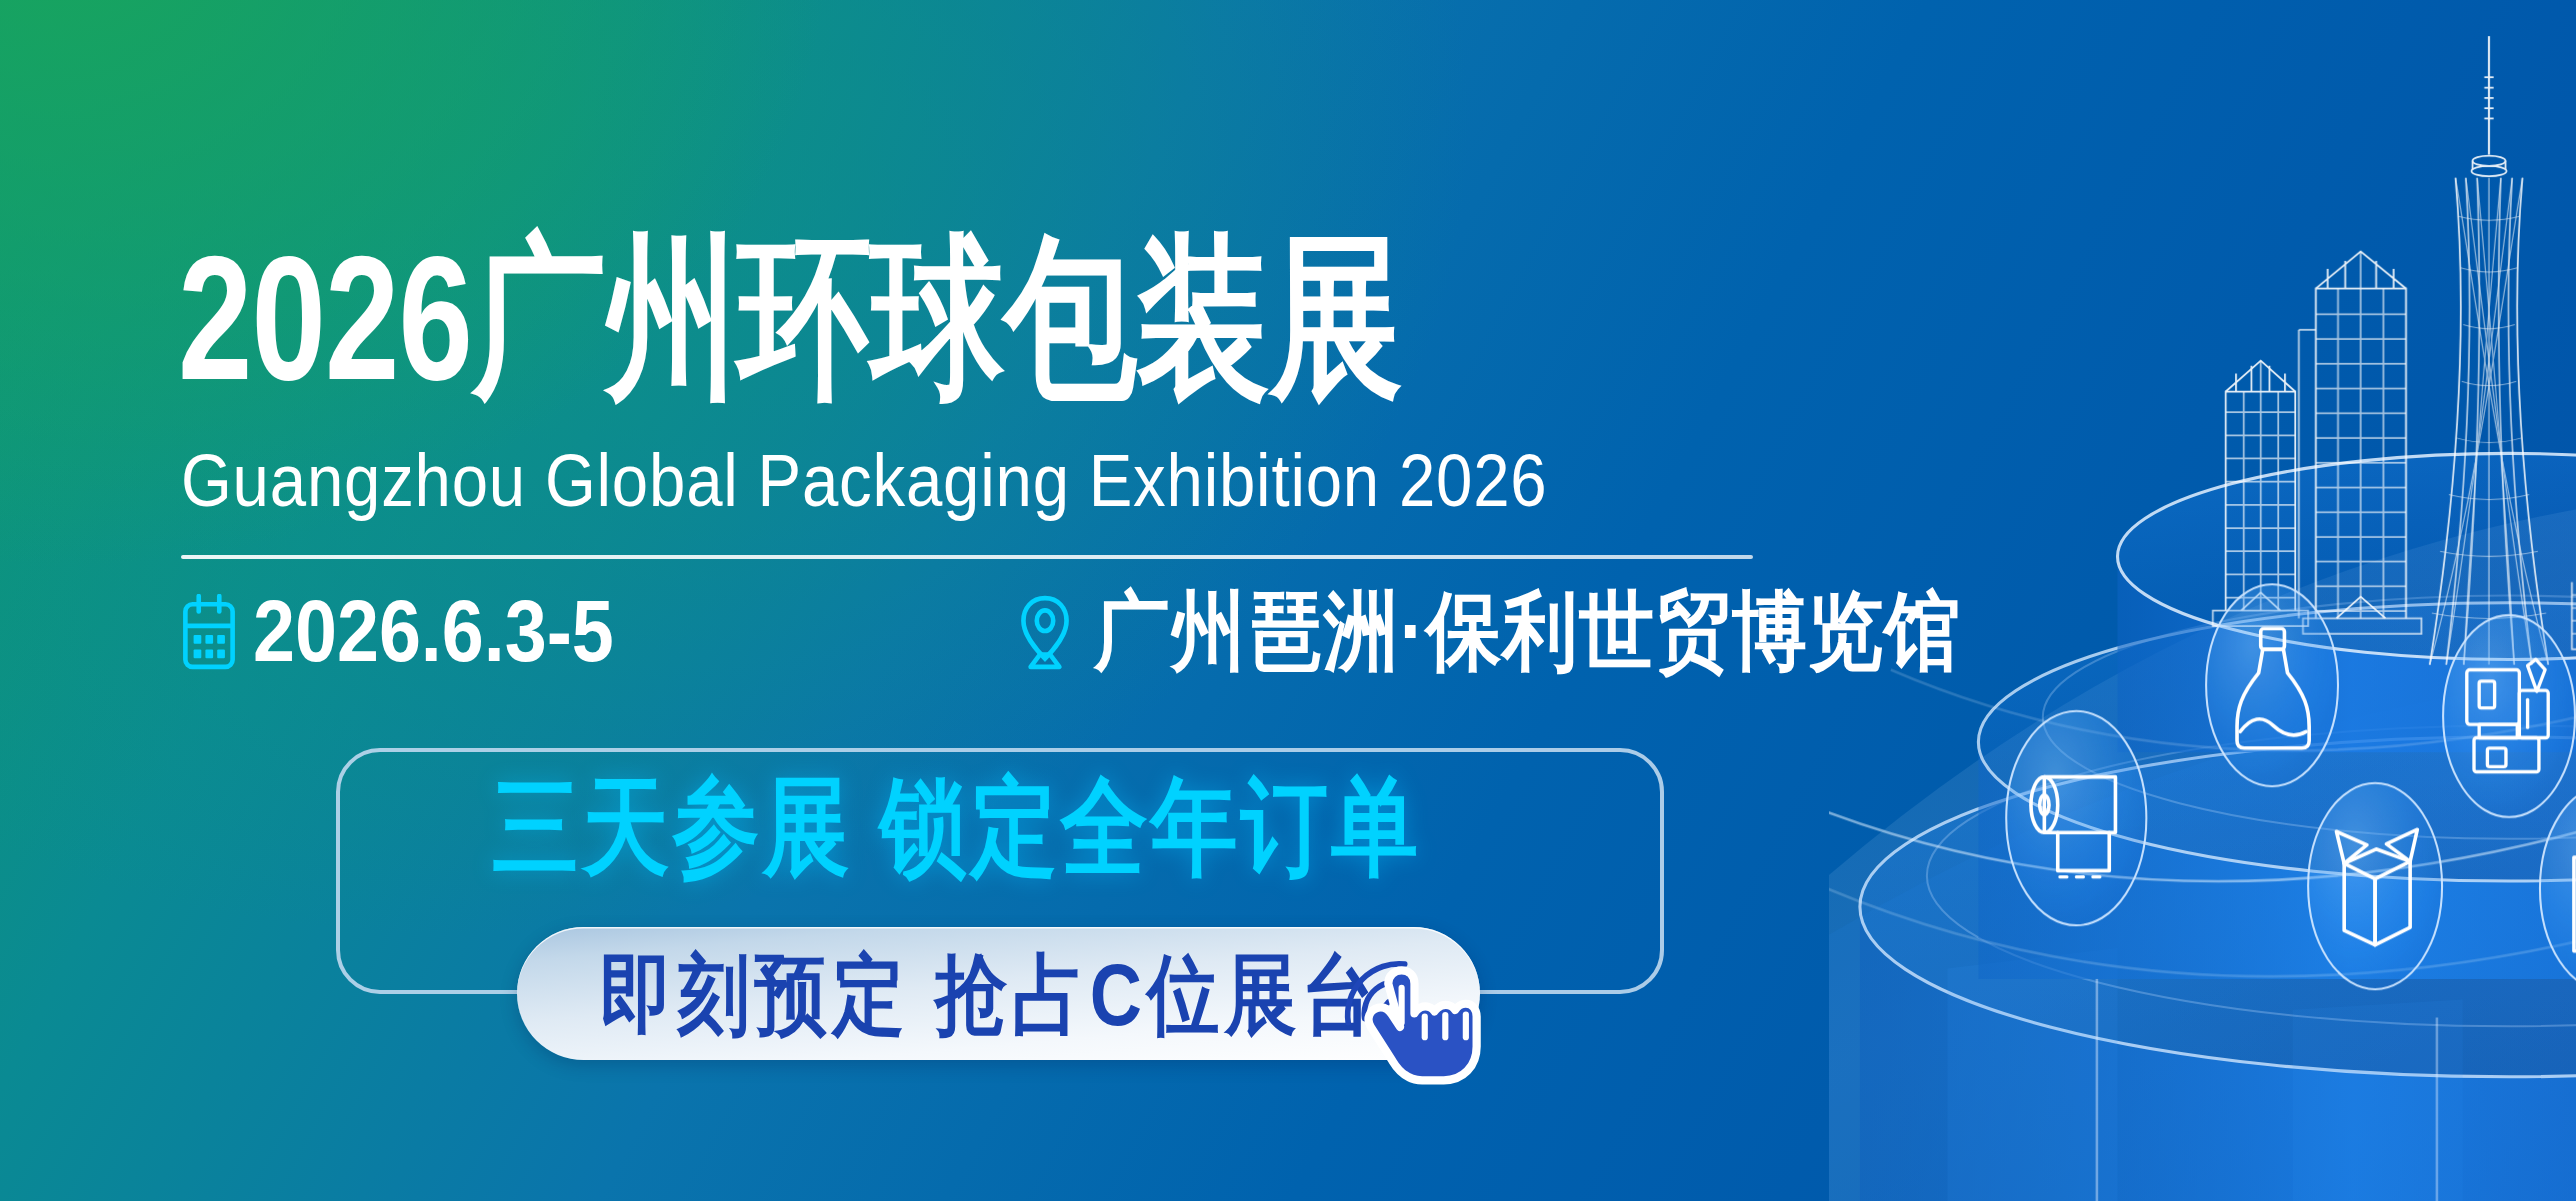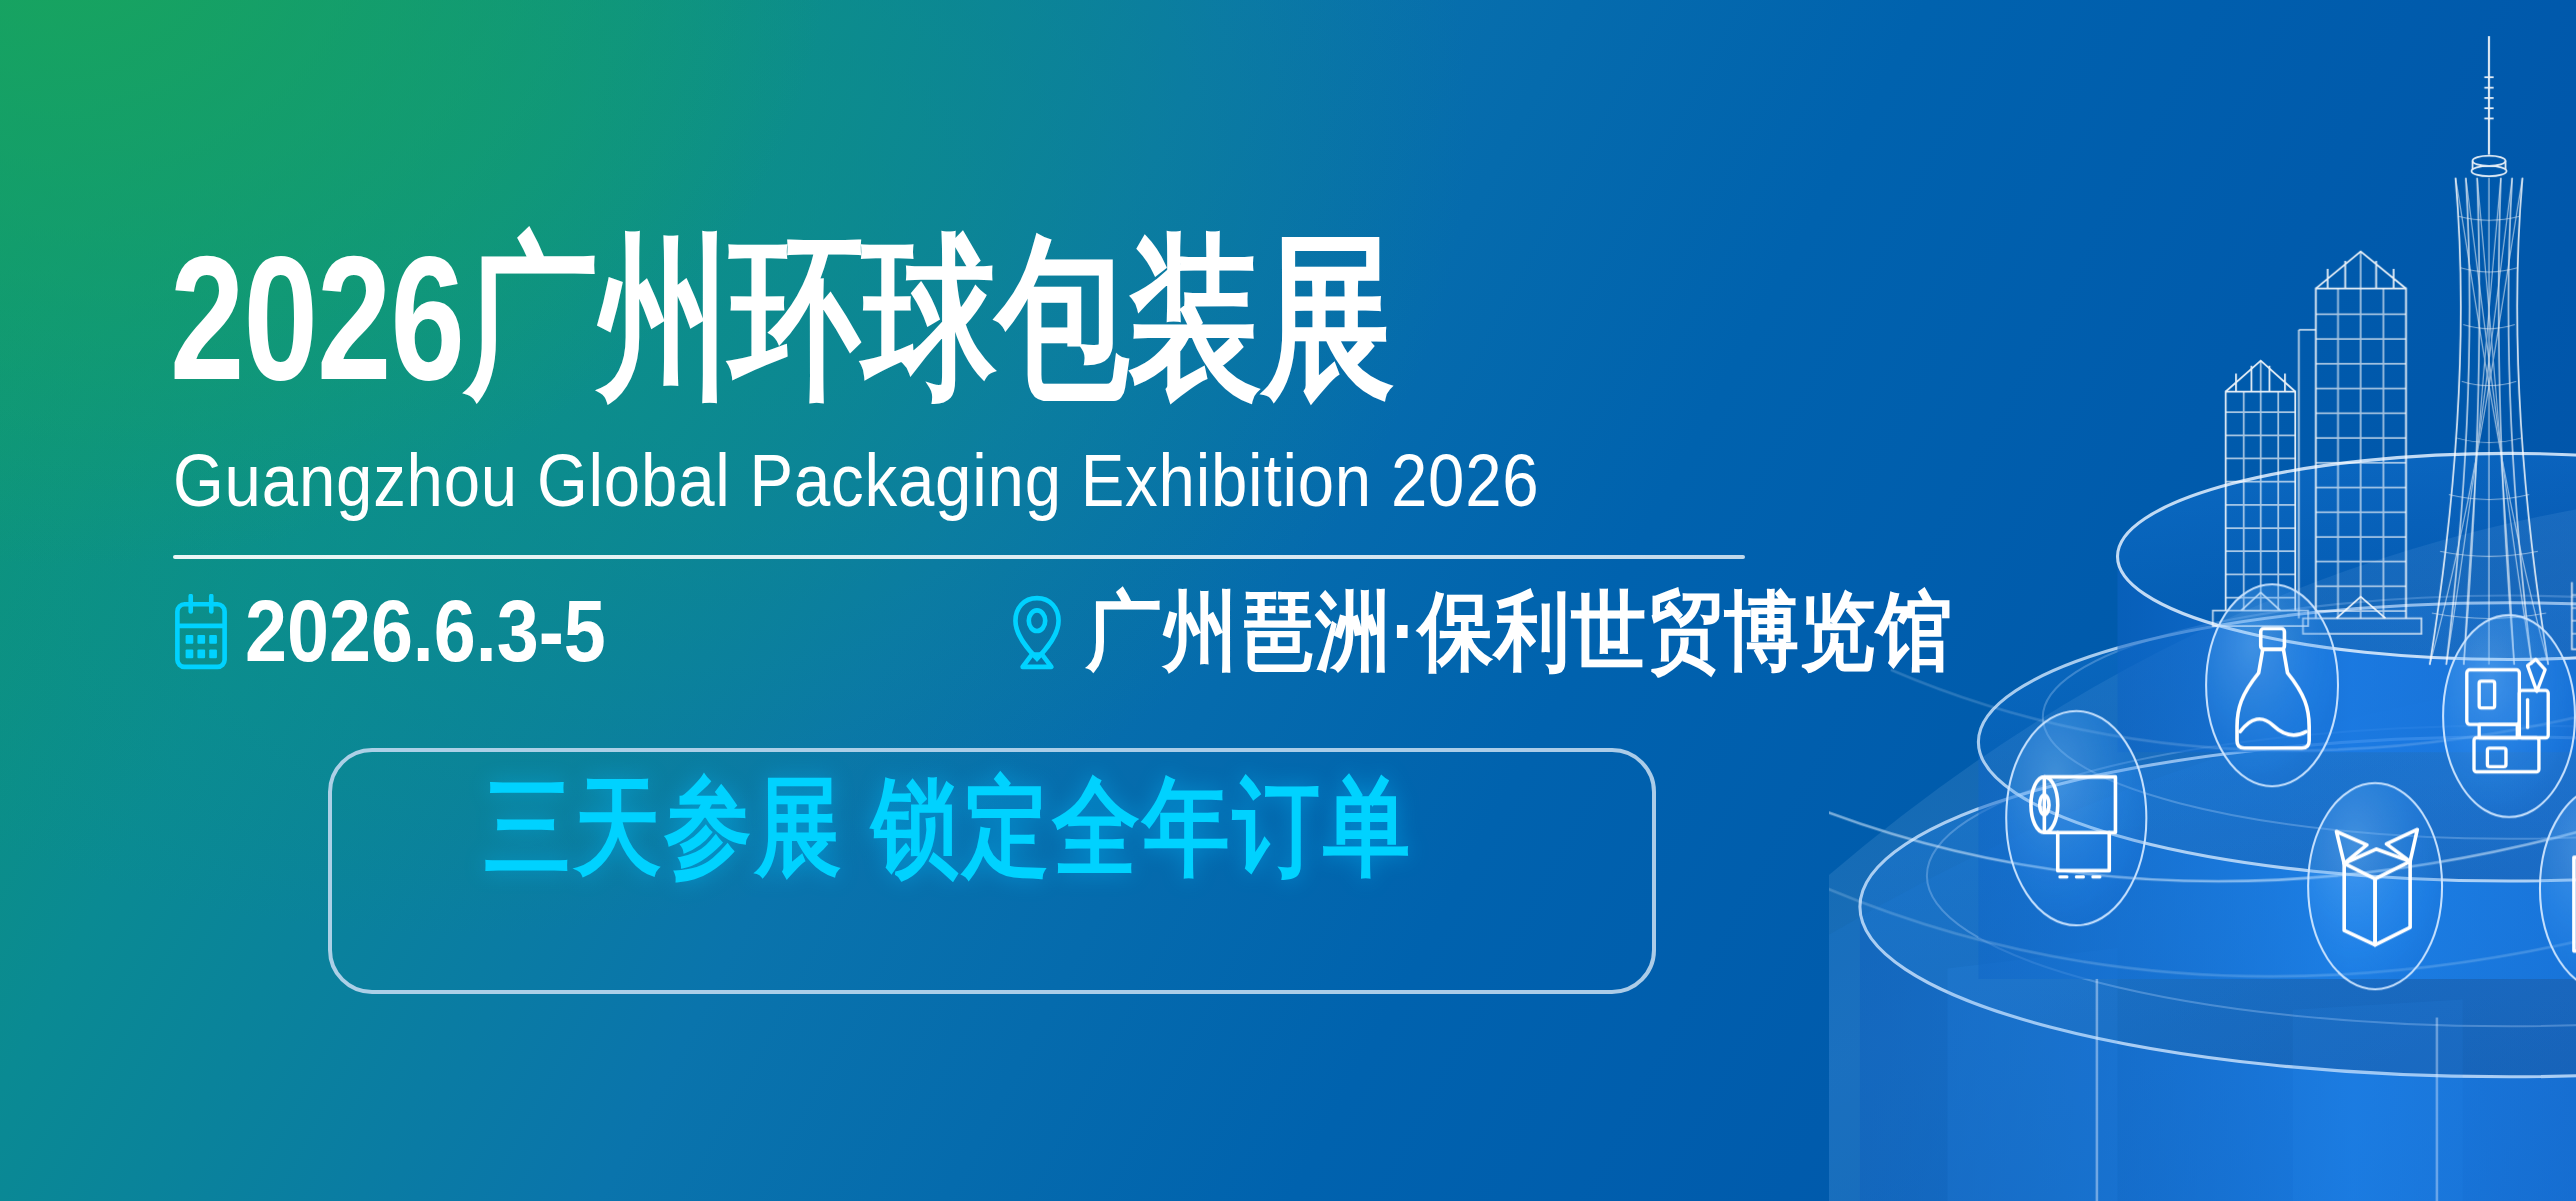--- a/index.html
+++ b/index.html
@@ -25,21 +25,21 @@
     position:absolute;
     right:0; top:0;
     width:1391px; height:1202px;
     overflow:hidden;
     pointer-events:none;
   }
 
   
   #content {
     position:absolute;
-    left:0; top:0;
+    left:8px; top:0;
     width:1906px; height:1168px;
   }
 
   .title-cn {
     position:absolute;
     left:170px; top:229px;
     font-size:138px;
     line-height:1;
     font-weight:bold;
     color:#ffffff;
@@ -554,16 +554,48 @@
           <path d="M 26 142 L 44 118 L 64 118 L 82 142 Z" fill="none" stroke="#00d2ff" stroke-width="9" stroke-linejoin="round"></path>
         </svg>
       </span>
       <span class="meta-text nodrag">广州琶洲·保利世贸博览馆</span>
     </div>
 
     <div id="promo-box"></div>
 
     <div id="slogan" class="nodrag">三天参展  锁定全年订单</div>
 
+    <div id="cta-button">
+      <span id="cta-label" class="nodrag">即刻预定 抢占C位展台</span>
+      <span id="cta-cursor">
+        <svg width="149" height="155" viewBox="0 0 290 300">
+          <g fill="none" stroke="#1f46b8" stroke-width="11" stroke-linecap="round">
+            <path d="M 128 92 A 62 62 0 0 0 46 160"></path>
+            <path d="M 124 54 A 100 100 0 0 0 14 168"></path>
+            <path d="M 132 128 A 30 30 0 0 0 82 152"></path>
+          </g>
+          <path d="M 92 92 C 92 76 104 66 118 66 C 132 66 143 76 143 92
+                   L 143 150
+                   C 143 150 150 136 164 136 C 176 136 182 146 182 146
+                   C 182 146 190 133 204 133 C 216 133 222 143 222 143
+                   C 222 143 230 131 243 131 C 256 131 264 142 264 156
+                   L 264 214
+                   C 264 252 238 280 200 280
+                   L 158 280
+                   C 130 280 112 262 100 242
+                   L 58 176
+                   C 48 160 56 143 72 139
+                   C 84 136 93 143 99 152
+                   L 115 176
+                   Z" fill="#2a52c4" stroke="#ffffff" stroke-width="16" stroke-linejoin="round"></path>
+          <g stroke="#ffffff" stroke-width="12" stroke-linecap="round" fill="none">
+            <line x1="118" y1="100" x2="118" y2="168"></line>
+            <line x1="163" y1="156" x2="163" y2="196"></line>
+            <line x1="203" y1="153" x2="203" y2="196"></line>
+            <line x1="243" y1="152" x2="243" y2="196"></line>
+          </g>
+        </svg>
+      </span>
+    </div>
 
   </div>
 </div>
 
 
 </body></html>

